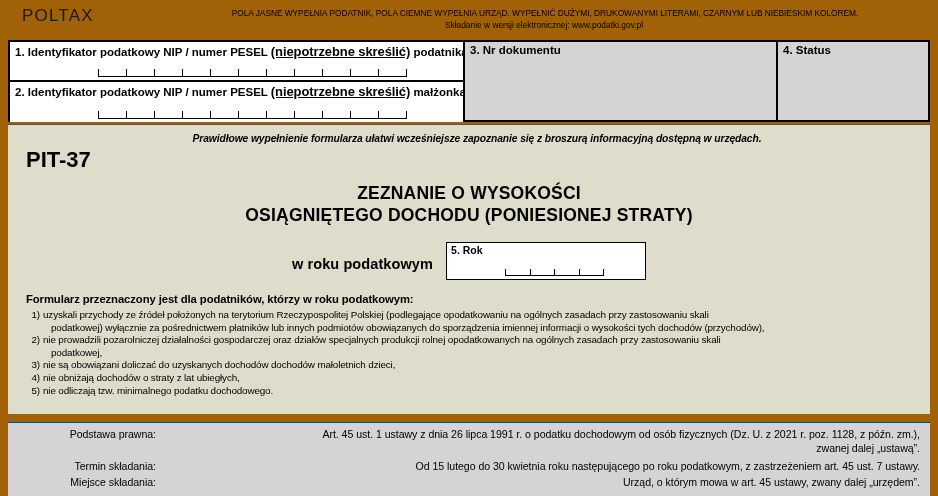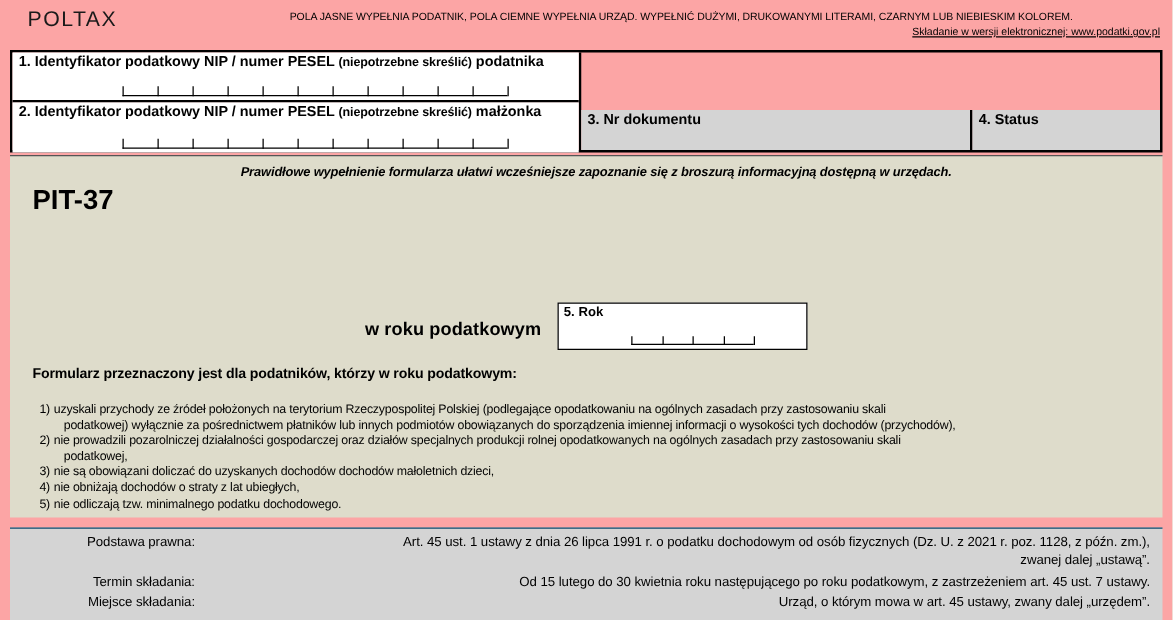--- a/index.html
+++ b/index.html
@@ -6,21 +6,21 @@
 
   body {
     width: 938px;
     height: 496px;
     background: #ffffff;
     font-family: "Liberation Sans", sans-serif;
     color: #000;
     overflow: hidden;
   }
 
-  .page { position: relative; width: 938px; height: 496px; background:#fca5a5; }
+  .page { position: relative; width: 938px; height: 496px; background:#a16207; }
 
   
   .top-header {
     position: relative;
     height: 40px;
     padding: 6px 8px 0 0;
   }
   .poltax {
     position: absolute;
     left: 22px; top: 6px;
@@ -38,24 +38,23 @@
   .instr-line1 {
     font-size: 8.4px;
     letter-spacing: -0.05px;
     line-height: 11px;
     text-align: center;
     white-space: nowrap;
   }
   .instr-line2 {
     font-size: 8.4px;
     line-height: 12px;
-    text-align: right;
+    text-align: center;
     white-space: nowrap;
     padding-right: 2px;
-    text-decoration: underline;
   }
 
   
   .idblock {
     position: relative;
     margin: 0 8px;
     border: 2px solid #000;
     border-bottom: 2px solid #000;
     height: 82px;
     display: flex;
@@ -68,23 +67,24 @@
   }
   .idrow.first { border-bottom: 2px solid #000; }
   .idlabel {
     position: absolute;
     left: 5px; top: 2px;
     font-size: 11.5px;
     font-weight: bold;
     white-space: nowrap;
   }
   .idlabel .thin {
-    font-size: 10px;
+    font-size: 13px;
     font-weight: bold;
     letter-spacing: -0.1px;
+    text-decoration: underline;
   }
   .comb {
     position: absolute;
     left: 88px;
     bottom: 3px;
     width: 308px;
     height: 11px;
   }
   .comb .base {
     position: absolute;
@@ -94,21 +94,21 @@
     background: #000;
   }
   .comb .tick {
     position: absolute;
     bottom: 0;
     width: 1px;
     height: 8px;
     background: #000;
   }
 
-  .idright { flex: 1; display: flex; margin-top: 46px; }
+  .idright { flex: 1; display: flex; }
   .gcell {
     position: relative;
     background: #d4d4d4;
     height: 100%;
   }
   .gcell.doc { width: 313px; border-right: 2px solid #000; }
   .gcell.status { flex: 1; }
   .gcell .glabel {
     position: absolute;
     left: 5px; top: 2px;
@@ -212,21 +212,21 @@
 
   .intro-wrap {
     position: absolute;
     left: 18px; right: 14px;
     top: 168px;
   }
   .intro-head {
     font-size: 11.3px;
     font-weight: bold;
     letter-spacing: -0.1px;
-    margin-bottom: 17px;
+    margin-bottom: 4px;
   }
   .list-item {
     display: flex;
     font-size: 9.9px;
     line-height: 12.6px;
     letter-spacing: -0.15px;
     margin-bottom: 0px;
   }
   .list-item .num {
     width: 17px;
@@ -341,20 +341,24 @@
     </div>
 
   </div>
 
   <div class="beige">
 
     <div class="note-italic">Prawidłowe wypełnienie formularza ułatwi wcześniejsze zapoznanie się z broszurą informacyjną dostępną w urzędach.</div>
 
     <div class="pit-code">PIT-37</div>
 
+    <div class="maintitle">
+      <div class="t1">ZEZNANIE O WYSOKOŚCI</div>
+      <div class="t2">OSIĄGNIĘTEGO DOCHODU (PONIESIONEJ STRATY)</div>
+    </div>
 
     <div class="yearrow">
       <div class="yearlabel">w roku podatkowym</div>
       <div class="yearbox">
         <div class="glabel">5. Rok</div>
         <div class="yearcomb">
           <div class="base"></div>
         <div class="tick" style="left: 0px;"></div>
             <div class="tick" style="left: 24.5px;"></div>
             <div class="tick" style="left: 49px;"></div>

